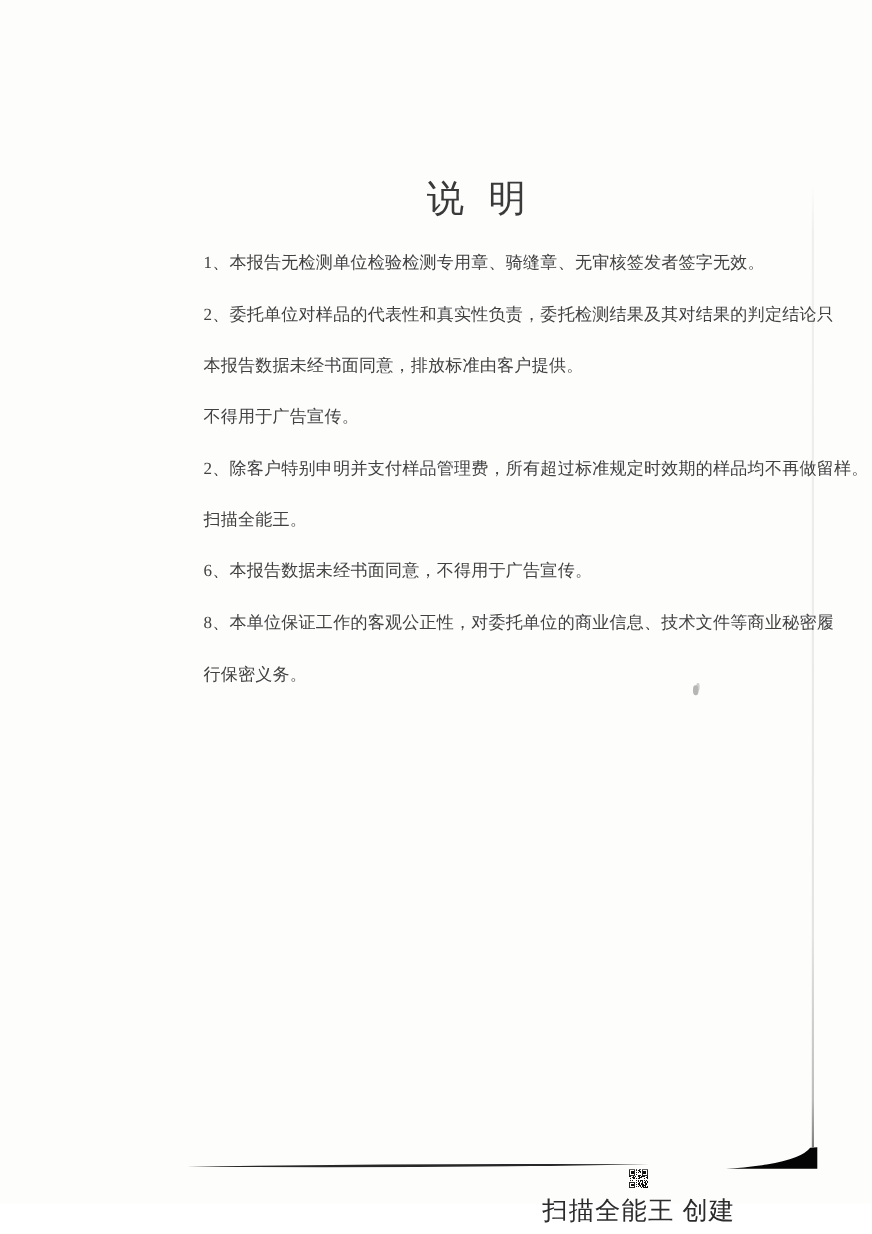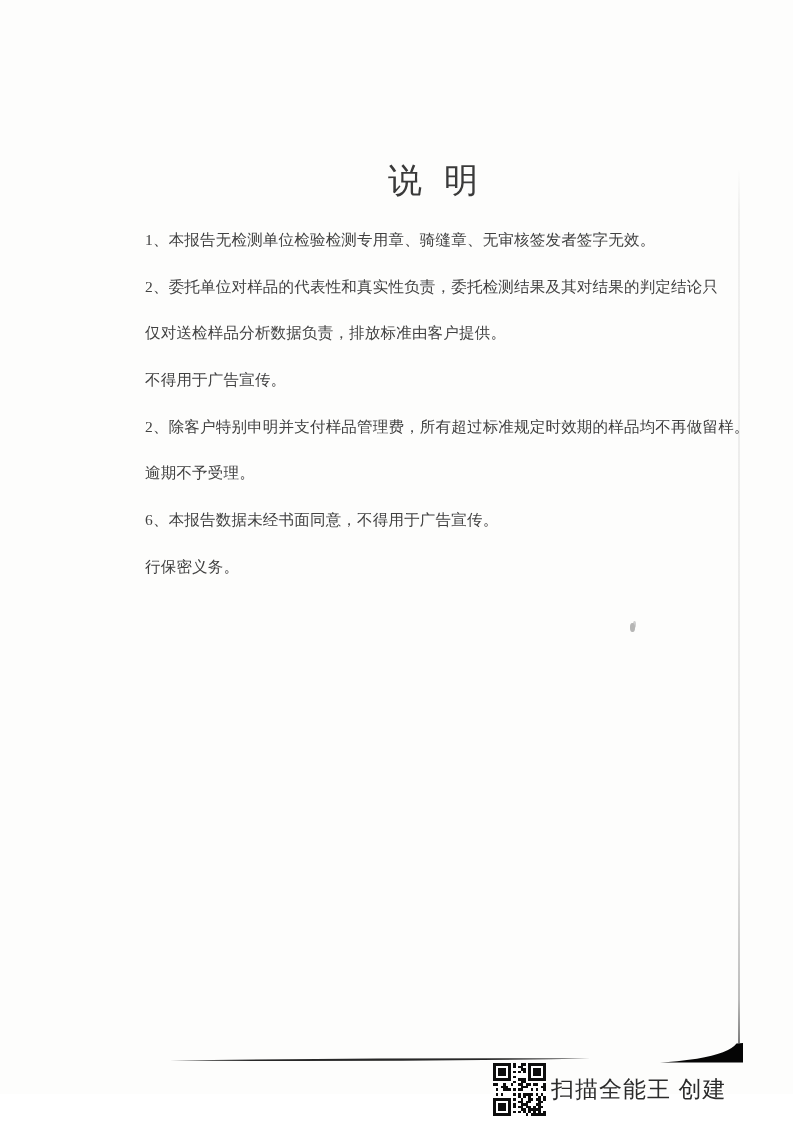--- a/index.html
+++ b/index.html
@@ -17,20 +17,21 @@
     font-size:34px;letter-spacing:22px;color:#3a3a3a;
     white-space:nowrap;font-weight:400;
   }
   .notes{
     position:absolute;left:145px;top:217px;width:625px;
     color:#414141;font-size:15.5px;
   }
   .note-line{
     line-height:46.7px;height:46.7px;white-space:nowrap;
     letter-spacing:0.2px;
+    margin-left:40px;
   }
   
   .scan-edge-vertical{
     position:absolute;left:737.5px;top:168px;width:2.5px;height:875px;
     background:linear-gradient(to bottom,
       rgba(60,60,60,0) 0%,
       rgba(60,60,60,0.07) 5%,
       rgba(60,60,60,0.09) 45%,
       rgba(60,60,60,0.13) 78%,
       rgba(40,40,40,0.30) 95%,
@@ -39,44 +40,45 @@
   .scan-bottom-svg{
     position:absolute;left:0;top:1035px;width:793px;height:40px;
   }
   .scan-speck{
     position:absolute;left:630px;top:623px;width:5px;height:9px;
     background:rgba(95,95,95,0.45);border-radius:45%;
     box-shadow:2px -3px 0 -1px rgba(120,120,120,0.35);
   }
   .footer{
     position:absolute;left:493px;top:1063px;height:53px;
-    display:flex;align-items:center;gap:5px;
+    display:flex;align-items:center;gap:5px;flex-direction:column;
   }
   .qr{width:53px;height:53px;display:block;}
   .footer-label{
     font-family:"Liberation Sans","DejaVu Sans",sans-serif;
     font-size:23px;color:#2b2b2b;letter-spacing:1px;white-space:nowrap;
   }
 </style>
 </head>
 <body>
 
 <div class="page">
 
   <div class="doc-title">说明</div>
 
   <div class="notes">
 
   <div class="note-line">1、本报告无检测单位检验检测专用章、骑缝章、无审核签发者签字无效。</div>
       <div class="note-line">2、委托单位对样品的代表性和真实性负责，委托检测结果及其对结果的判定结论只</div>
-      <div class="note-line">仅对送检样品分析数据负责，排放标准由客户提供。</div>
+      <div class="note-line">本报告数据未经书面同意，排放标准由客户提供。</div>
       <div class="note-line">不得用于广告宣传。</div>
       <div class="note-line">2、除客户特别申明并支付样品管理费，所有超过标准规定时效期的样品均不再做留样。</div>
-      <div class="note-line">逾期不予受理。</div>
+      <div class="note-line">扫描全能王。</div>
       <div class="note-line">6、本报告数据未经书面同意，不得用于广告宣传。</div>
+      <div class="note-line">8、本单位保证工作的客观公正性，对委托单位的商业信息、技术文件等商业秘密履</div>
       <div class="note-line">行保密义务。</div>
     </div>
 
   <div class="scan-speck"></div>
 
   <div class="scan-edge-vertical"></div>
 
   <svg class="scan-bottom-svg" viewBox="0 1035 793 40" xmlns="http://www.w3.org/2000/svg">
     <path d="M170,1060.6 Q380,1057.6 590,1058.4 Q380,1062.2 170,1060.6 Z" fill="#0a0a0a" opacity="0.88"></path>
     <path d="M660,1062.6 L743,1062.6 L743,1043 L736.5,1043.5 Q729,1053.5 697,1058.7 Q676,1061.6 660,1062.6 Z" fill="#050505"></path>

